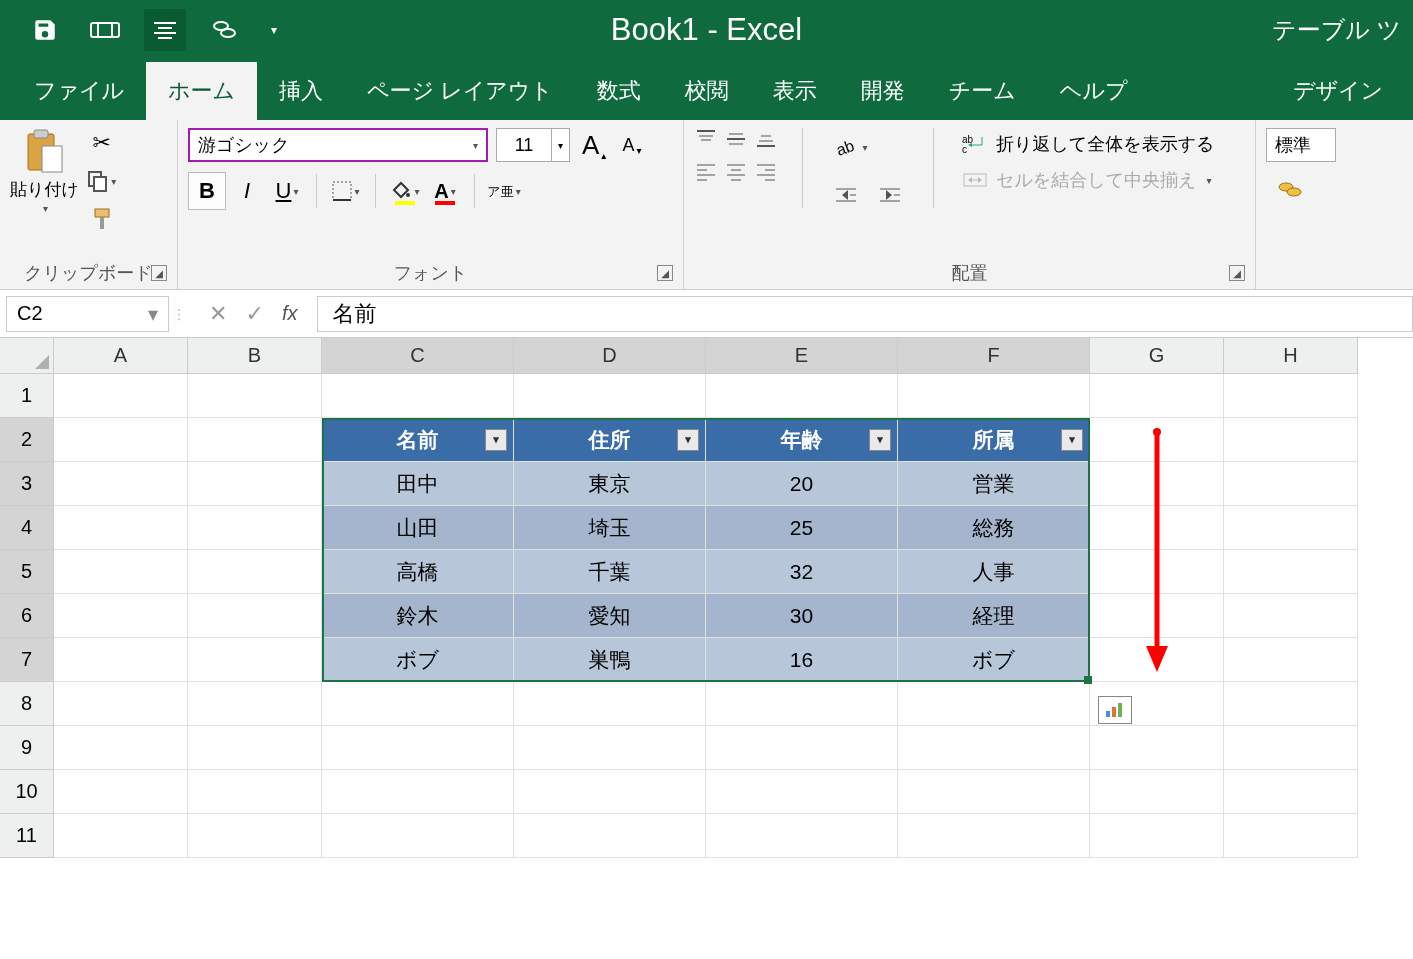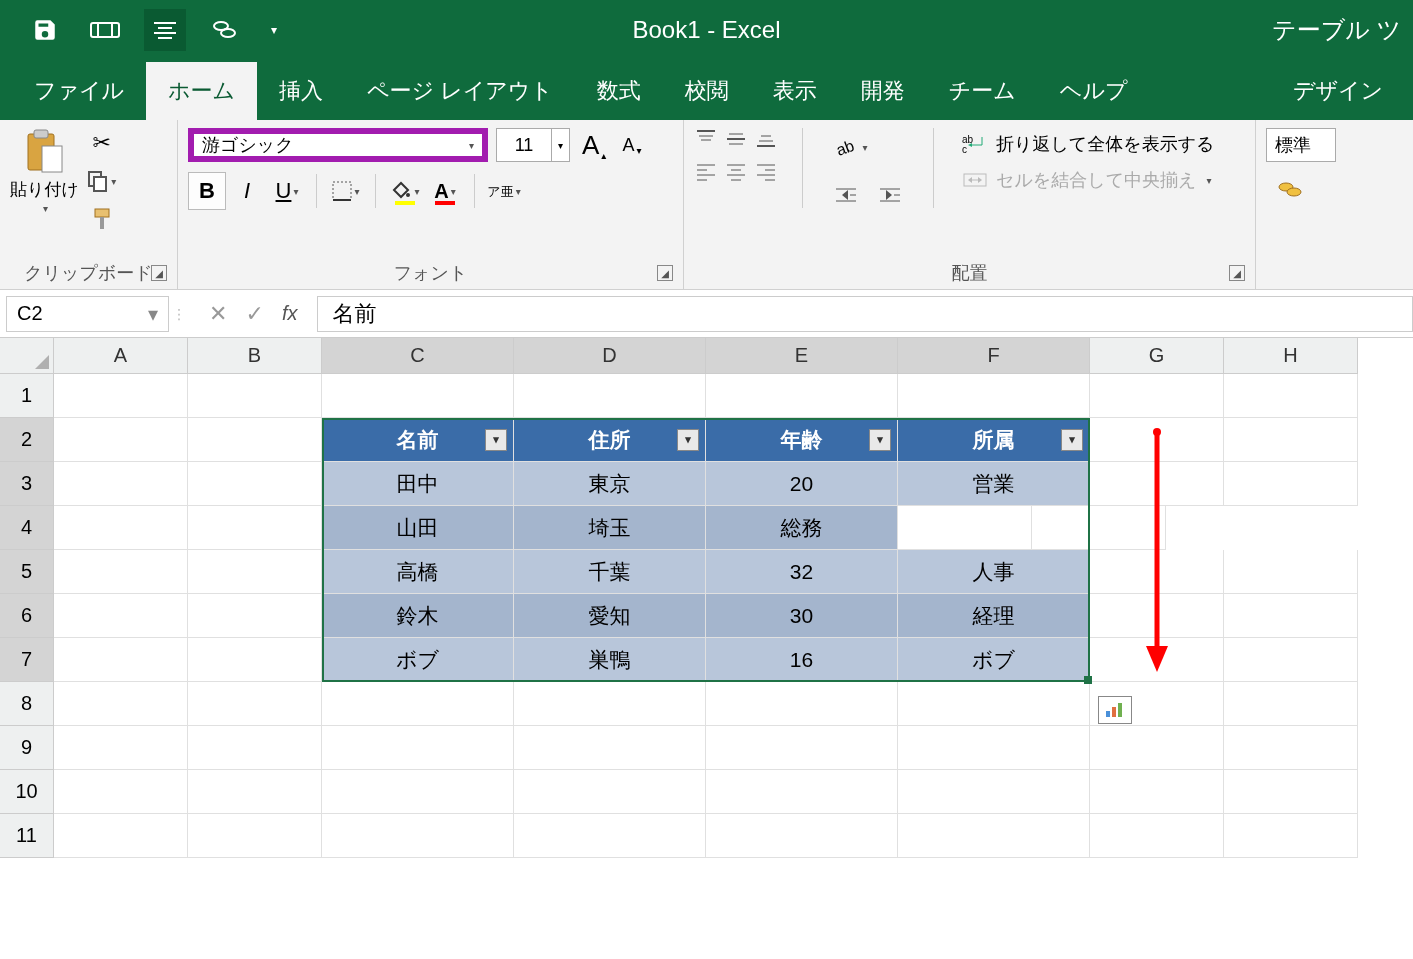--- a/index.html
+++ b/index.html
@@ -3,21 +3,21 @@
 <meta charset="utf-8">
 <style>
 * { box-sizing: border-box; margin: 0; padding: 0; font-family: "Yu Gothic", "Meiryo", sans-serif; }
 body { background: #fff; width: 1413px; overflow: hidden; font-size: 14px; }
 
 
 .titlebar { background: #0f6b3d; height: 60px; display: flex; align-items: center; position: relative; }
 .qat { display: flex; align-items: center; margin-left: 24px; gap: 18px; }
 .qat-btn { width: 42px; height: 42px; display: flex; align-items: center; justify-content: center; color: #fff; cursor: pointer; }
 .qat-btn.active { background: #0a5a32; }
-.title-center { position: absolute; left: 50%; transform: translateX(-50%); color: #fff; font-size: 24px; }
+.title-center { position: absolute; left: 50%; transform: translateX(-50%); color: #fff; font-size: 31px; }
 .title-right { margin-left: auto; margin-right: 12px; color: #fff; font-size: 24px; }
 
 
 .tabs { background: #0f6b3d; height: 60px; display: flex; align-items: flex-end; padding-left: 12px; }
 .tab { padding: 14px 22px; color: #fff; font-size: 22px; cursor: pointer; }
 .tab.active { background: #f3f3f3; color: #0a5a32; }
 
 
 .ribbon { background: #f3f3f3; height: 170px; display: flex; border-bottom: 1px solid #d0d0d0; }
 .rgroup { border-right: 1px solid #d0d0d0; padding: 8px 10px 4px 10px; display: flex; flex-direction: column; justify-content: space-between; position: relative; }
@@ -25,21 +25,21 @@
 .rgroup-label { text-align: center; font-size: 18px; color: #555; padding-top: 4px; display: flex; justify-content: center; align-items: center; gap: 6px; position: relative; }
 .dlg-launcher { position: absolute; right: 0; bottom: 4px; width: 16px; height: 16px; border: 1px solid #888; font-size: 10px; display:flex; align-items:center; justify-content:center; color:#555; cursor:pointer; }
 
 .paste-col { display: flex; flex-direction: column; align-items: center; gap: 2px; }
 .paste-icon { font-size: 38px; }
 .paste-label { font-size: 17px; }
 .mini-col { display: flex; flex-direction: column; gap: 8px; align-items: center; }
 .mini-btn { width: 30px; height: 30px; display:flex; align-items:center; justify-content:center; font-size:22px; cursor:pointer; }
 
 .font-top { display:flex; gap:8px; margin-bottom: 10px; align-items:center; }
-.font-name { width: 300px; height: 34px; border: 6px solid #a21caf; background:#fff; display:flex; align-items:center; padding:0 8px; font-size:18px; justify-content:space-between; cursor:pointer; }
+.font-name { width: 300px; height: 34px; border: 2px solid #a21caf; background:#fff; display:flex; align-items:center; padding:0 8px; font-size:18px; justify-content:space-between; cursor:pointer; }
 .font-size { width: 56px; height: 34px; border: 1px solid #aaa; background:#fff; display:flex; align-items:center; justify-content:center; font-size:18px; cursor:pointer; }
 .sz-arrow { width: 18px; height: 34px; border:1px solid #aaa; border-left:none; background:#fff; display:flex; align-items:center; justify-content:center; font-size:10px; cursor:pointer;}
 .aa-big { font-size: 26px; }
 .aa-small { font-size: 18px; }
 .aa { display:flex; align-items:flex-end; gap:2px; padding:0 4px; cursor:pointer; }
 
 .font-bot { display:flex; gap:2px; align-items:center; }
 .fmt-btn { width: 38px; height: 38px; border:1px solid transparent; display:flex; align-items:center; justify-content:center; font-size:22px; cursor:pointer; position:relative; }
 .fmt-btn.boxed { border:1px solid #bbb; background:#fdfdfd; }
 .dd-caret { font-size:10px; margin-left:2px; color:#555; }
@@ -479,20 +479,21 @@
     <div class="cell colw-G"></div>
       <div class="cell colw-H"></div>
   </div>
 
   <div class="grow">
       <div class="rowh sel">4</div>
     <div class="cell colw-A"></div>
       <div class="cell colw-B"></div>
     <div class="cell tbl-r2 colw-C">山田</div>
     <div class="cell tbl-r2 colw-D">埼玉</div>
+    <div class="cell tbl-r2 colw-E">25</div>
     <div class="cell tbl-r2 colw-F">総務</div>
     <div class="cell colw-G"></div>
       <div class="cell colw-H"></div>
   </div>
 
   <div class="grow">
       <div class="rowh sel">5</div>
     <div class="cell colw-A"></div>
       <div class="cell colw-B"></div>
     <div class="cell tbl-r1 colw-C">高橋</div>

